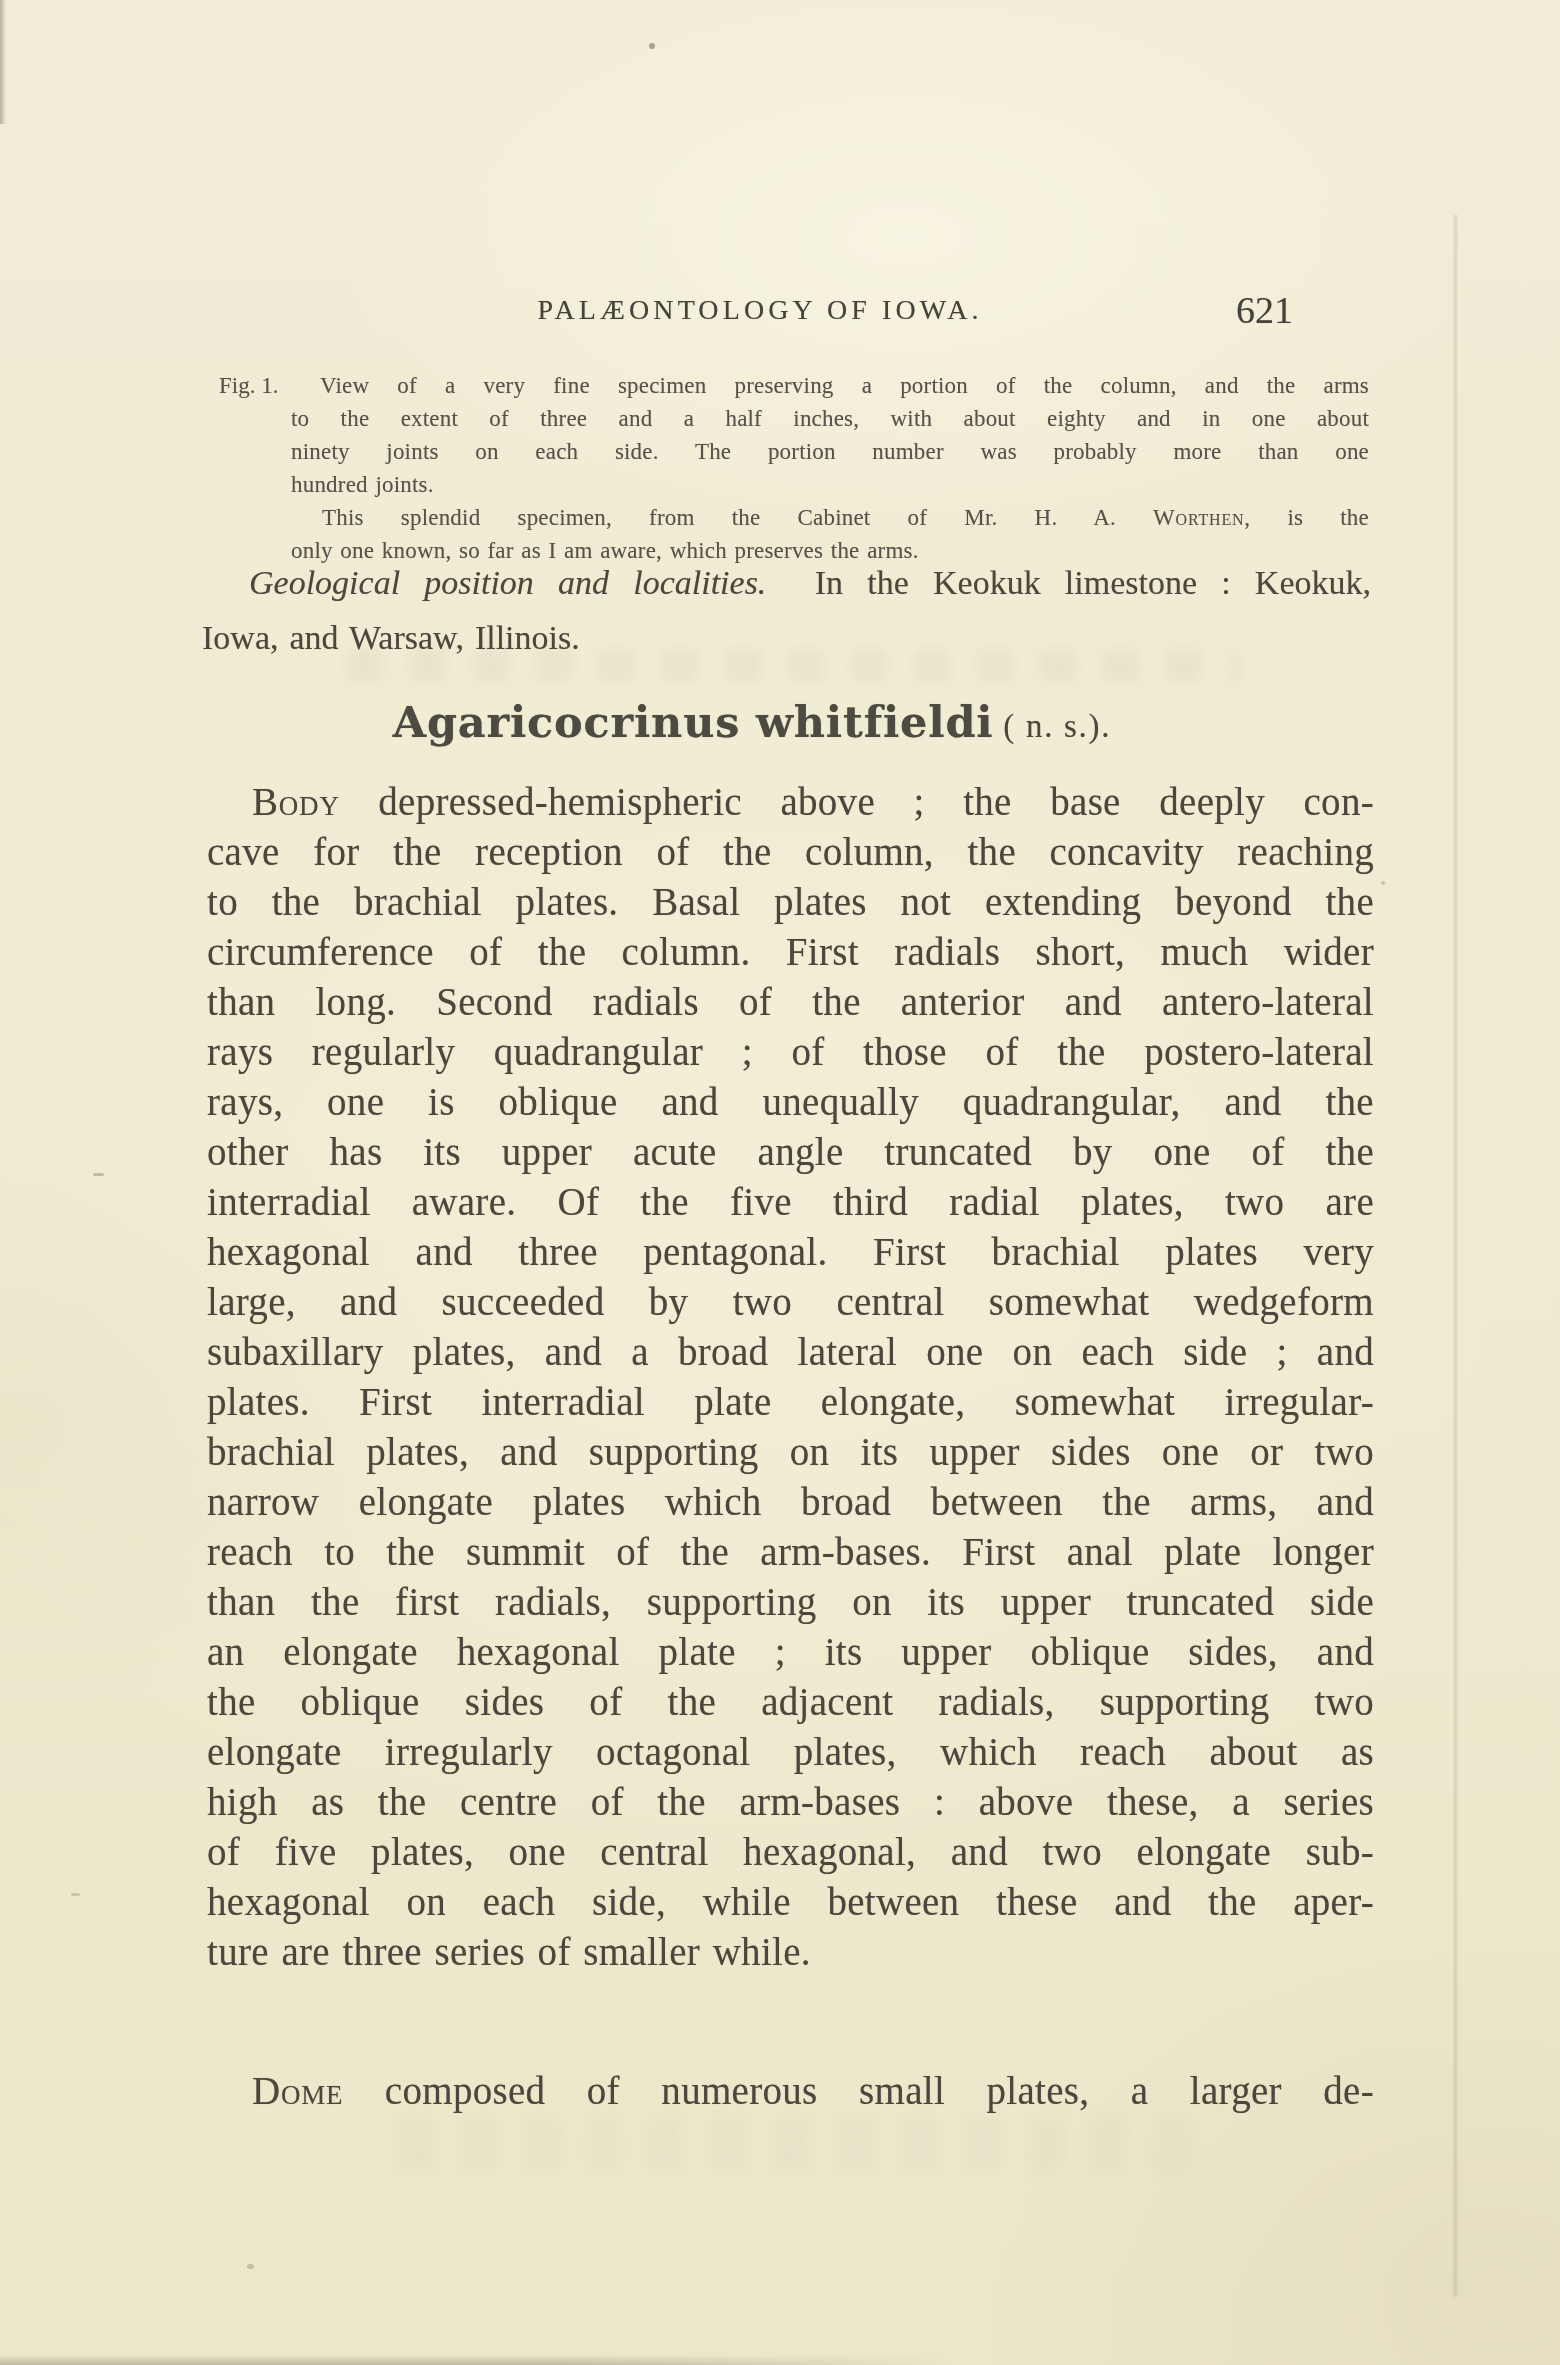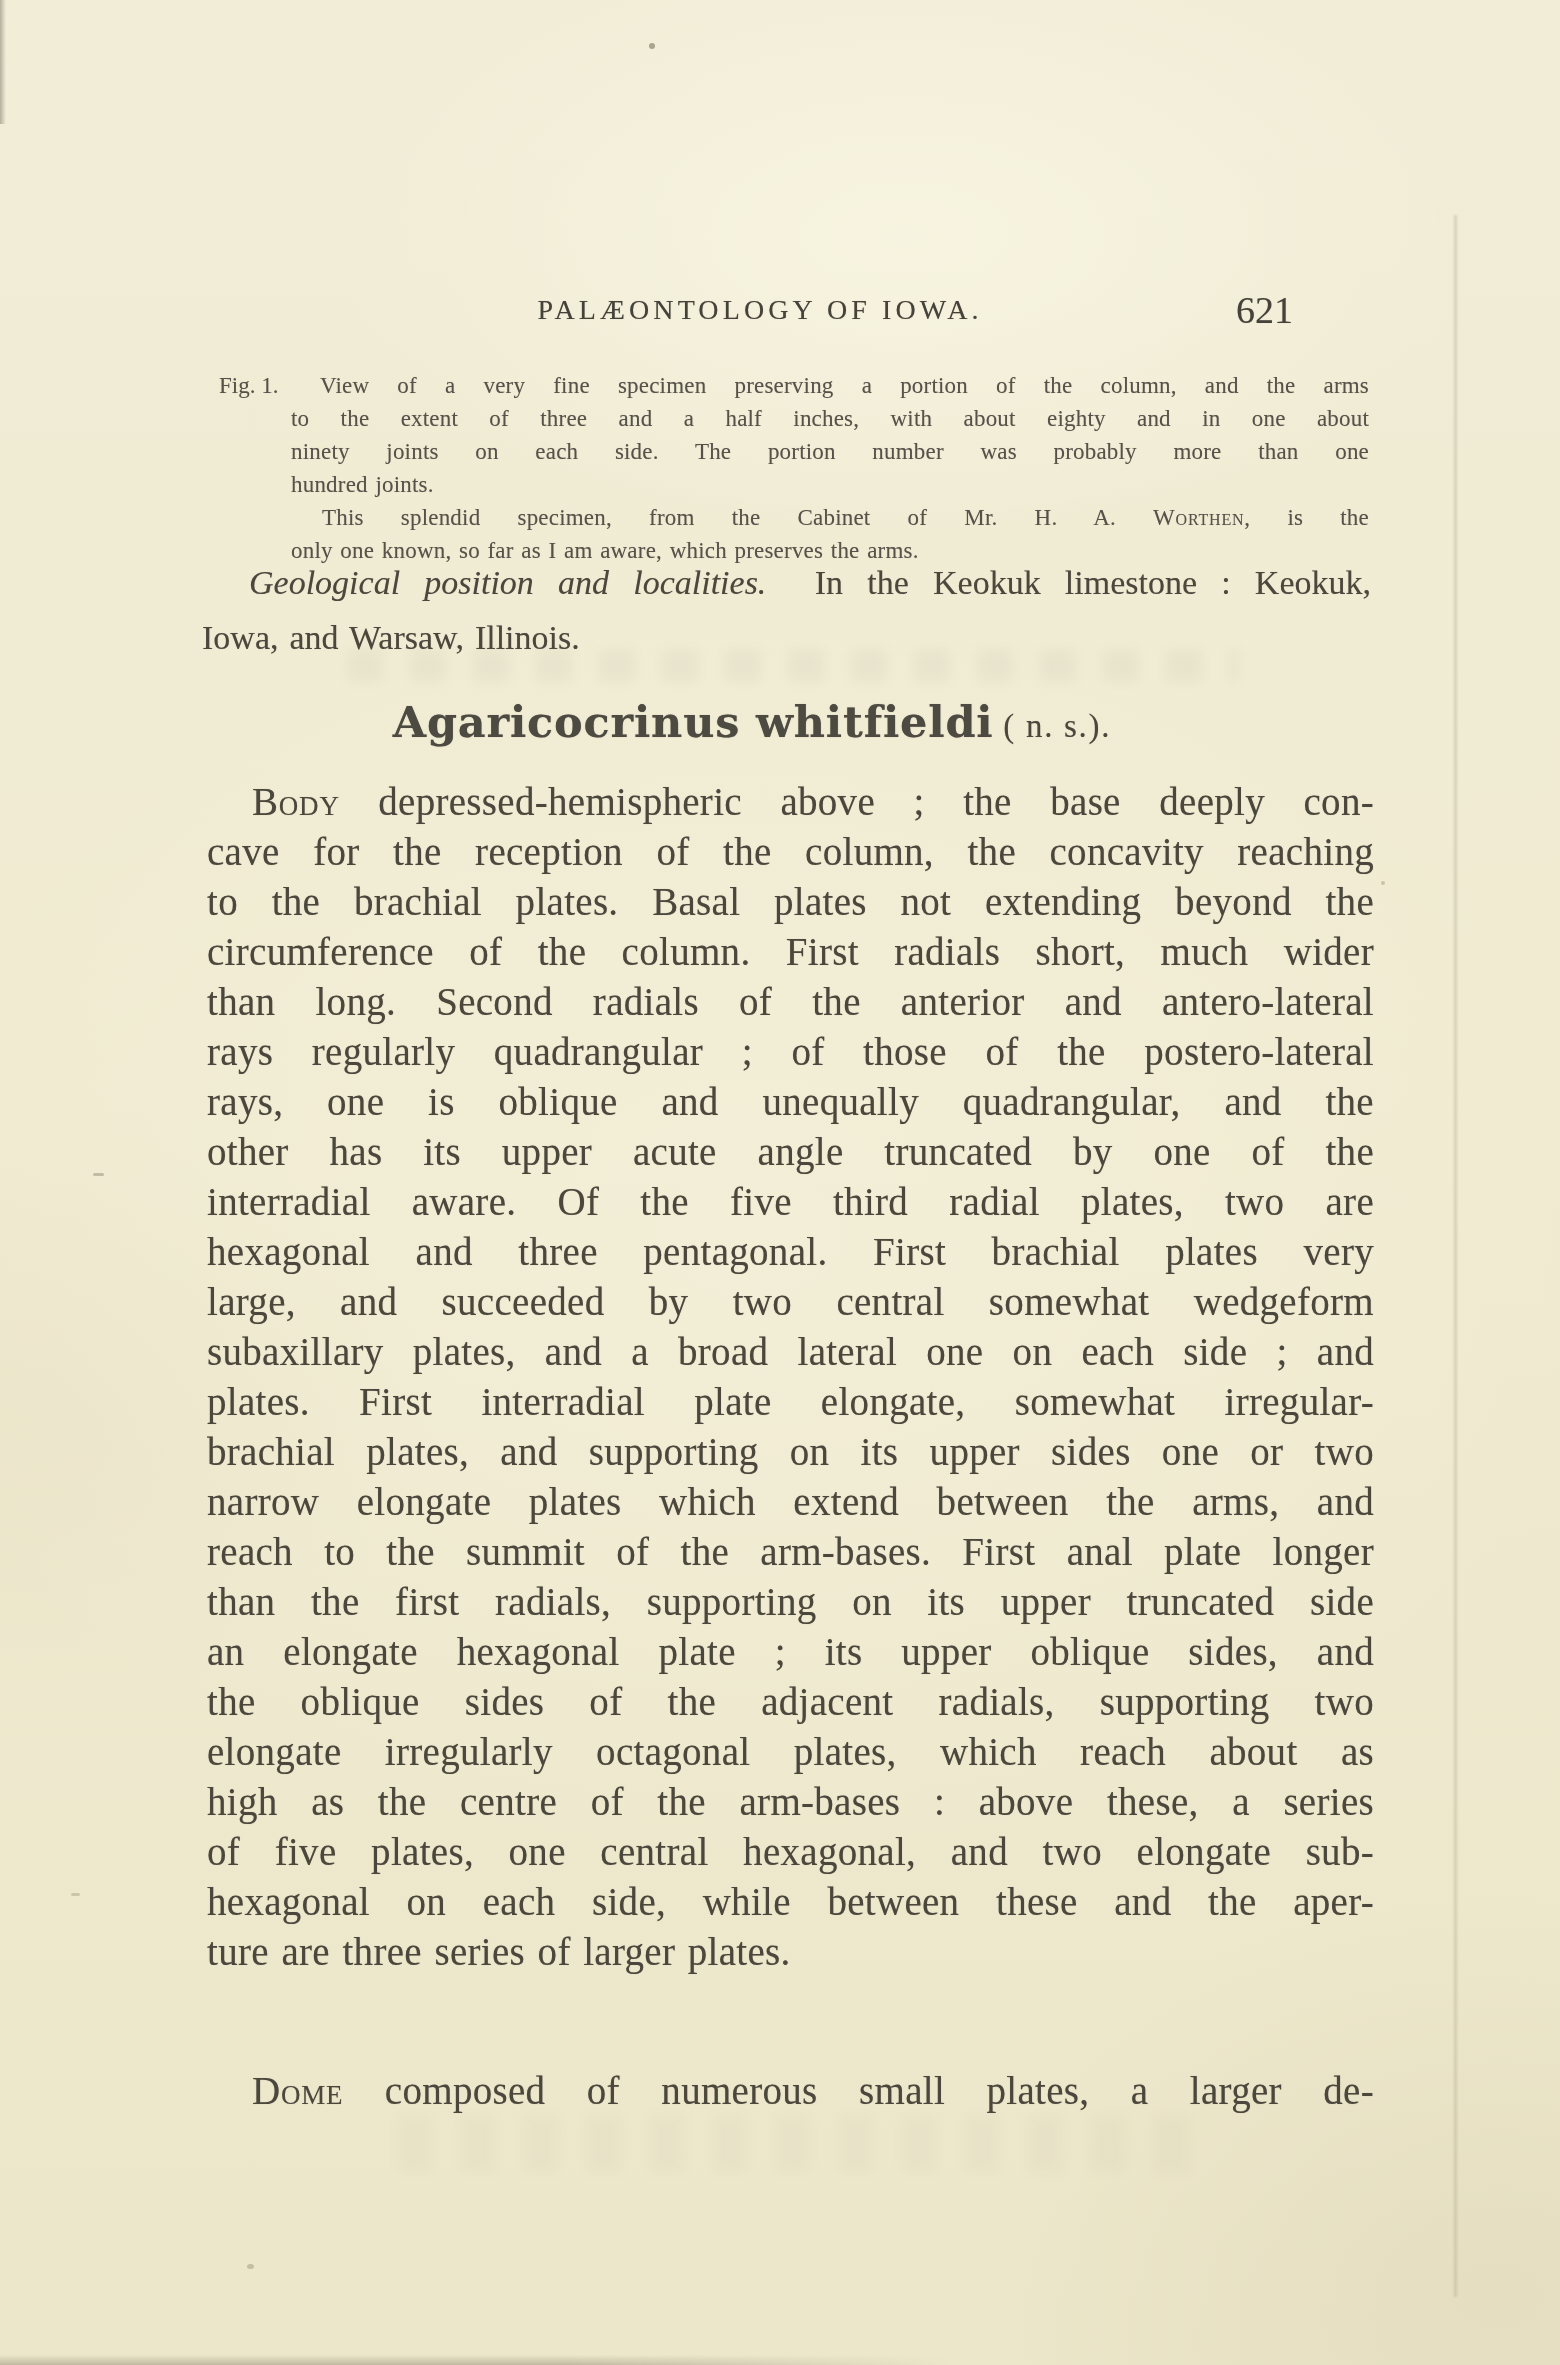--- a/index.html
+++ b/index.html
@@ -156,30 +156,30 @@
       <div class="body-line">than long. Second radials of the anterior and antero-lateral</div>
       <div class="body-line">rays regularly quadrangular ; of those of the postero-lateral</div>
       <div class="body-line">rays, one is oblique and unequally quadrangular, and the</div>
       <div class="body-line">other has its upper acute angle truncated by one of the</div>
       <div class="body-line">interradial aware. Of the five third radial plates, two are</div>
       <div class="body-line">hexagonal and three pentagonal. First brachial plates very</div>
       <div class="body-line">large, and succeeded by two central somewhat wedgeform</div>
       <div class="body-line">subaxillary plates, and a broad lateral one on each side ; and</div>
       <div class="body-line">plates. First interradial plate elongate, somewhat irregular-</div>
       <div class="body-line">brachial plates, and supporting on its upper sides one or two</div>
-      <div class="body-line">narrow elongate plates which extend between the arms, and</div>
+      <div class="body-line">narrow elongate plates which broad between the arms, and</div>
       <div class="body-line">reach to the summit of the arm-bases. First anal plate longer</div>
       <div class="body-line">than the first radials, supporting on its upper truncated side</div>
       <div class="body-line">an elongate hexagonal plate ; its upper oblique sides, and</div>
       <div class="body-line">the oblique sides of the adjacent radials, supporting two</div>
       <div class="body-line">elongate irregularly octagonal plates, which reach about as</div>
       <div class="body-line">high as the centre of the arm-bases : above these, a series</div>
       <div class="body-line">of five plates, one central hexagonal, and two elongate sub-</div>
       <div class="body-line">hexagonal on each side, while between these and the aper-</div>
-      <div class="body-line">ture are three series of larger plates.</div>
+      <div class="body-line">ture are three series of smaller while.</div>
     </section>
   <section class="body-block body-para2">
 
   <div class="body-line"><span class="sc">Dome</span> composed of numerous small plates, a larger de-</div>
     </section>
 
   <div class="ghost ghost-1"></div>
   <div class="ghost ghost-2"></div>
   <div class="right-crease"></div>
   <div class="left-edge-shadow"></div>

